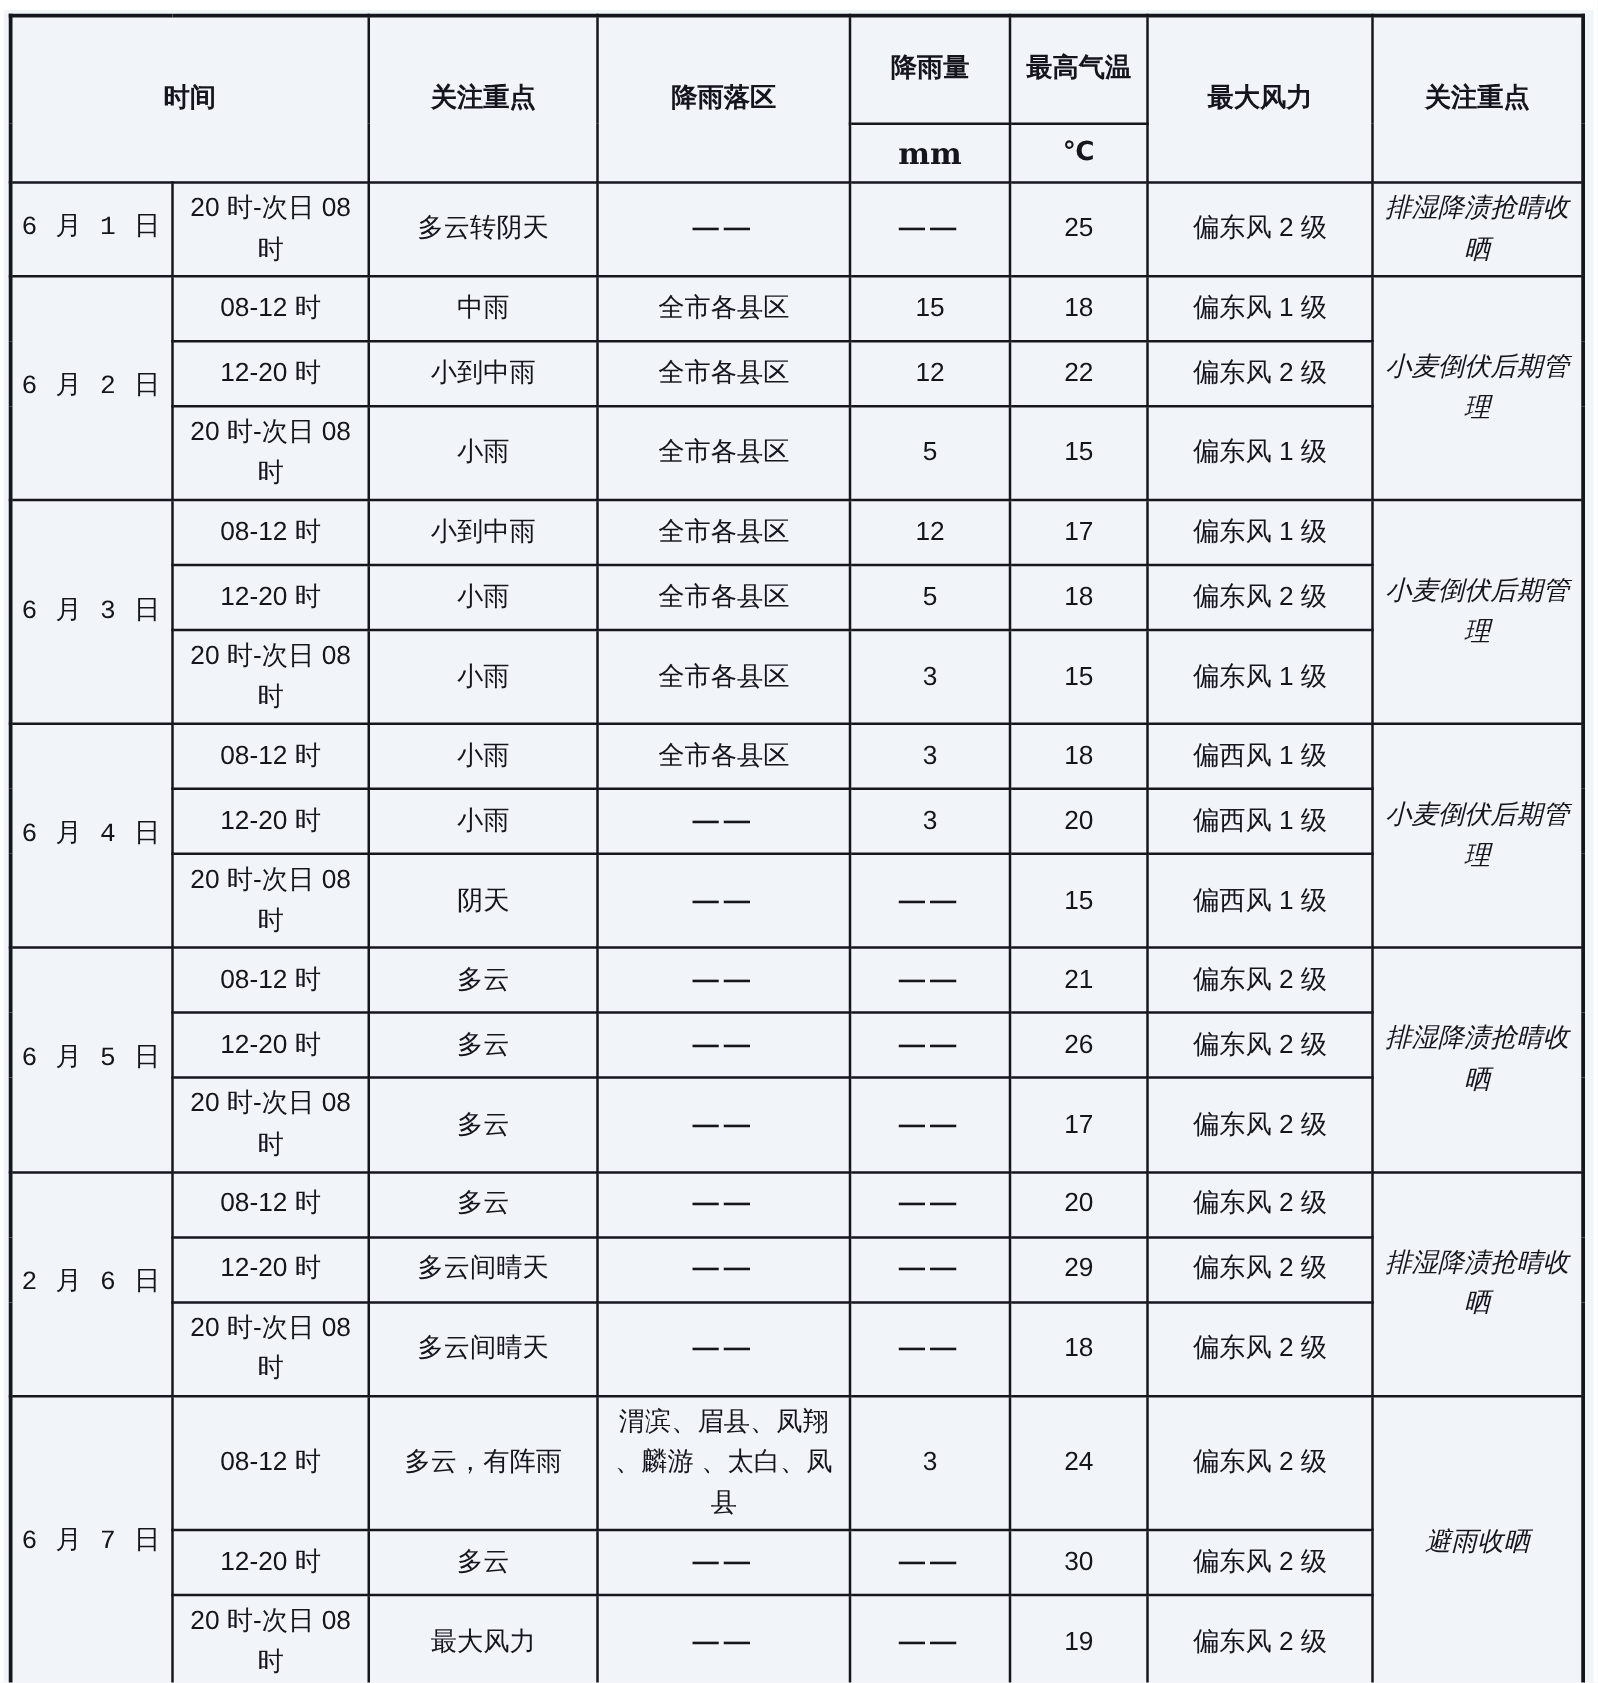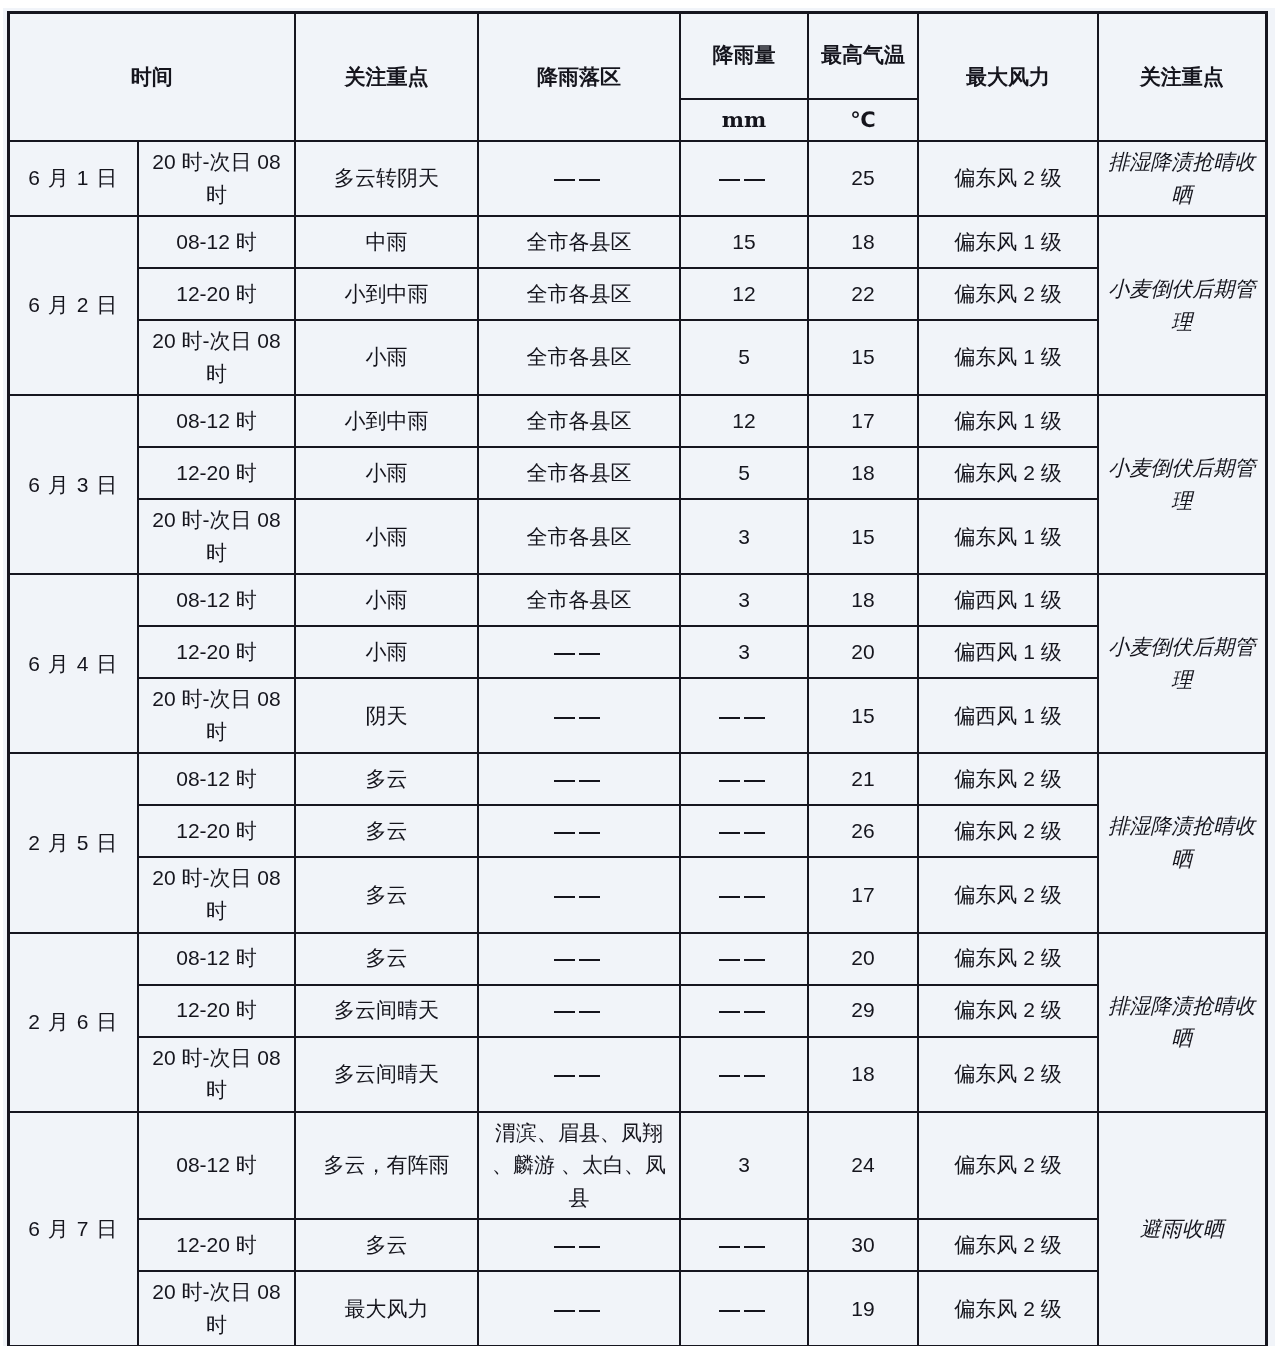--- a/index.html
+++ b/index.html
@@ -37,26 +37,26 @@
     padding:4px 6px;
     font-size:21px;
     line-height:1.55;
     overflow-wrap:anywhere;
   }
   table.forecast{border:3px solid var(--border);}
   thead th{font-weight:bold;font-size:23px;margin-left:28px;}
   thead tr.h1 th{height:86px;}
   thead tr.h2 th{height:42px;}
   td{height:52px;}
-  td.date-cell{font-size:21px;letter-spacing:1px;}
+  td.date-cell{font-size:21px;letter-spacing:1px;font-family:Liberation Mono, monospace;}
   td.bold{font-weight:normal;font-size:22px;}
   td.dash{letter-spacing:4px;font-weight:bold;}
   td.focus-cell{font-size:21px;padding:4px 14px;line-height:1.9;font-style:italic;}
   td.area-cell{padding:4px 10px;}
-  .unit-mm{font-weight:bold;font-family:"DejaVu Serif",serif;font-size:21px;}
+  .unit-mm{font-weight:bold;font-family:"DejaVu Serif",serif;font-size:24px;}
 </style>
 </head>
 <body>
 
 <div class="card">
   <table class="forecast">
     <colgroup>
       <col style="width:130px">
         <col style="width:157px">
         <col style="width:183px">
@@ -164,21 +164,21 @@
         </tr>
         <tr>
           <td class="time-cell">20 时-次日 08 时</td>
           <td class="bold">阴天</td>
           <td class="area-cell dash">——</td>
           <td class="dash">——</td>
           <td>15</td>
           <td>偏西风 1 级</td>
         </tr>
         <tr>
-          <td rowspan="3" class="date-cell">2 月 5 日</td>
+          <td rowspan="3" class="date-cell">6 月 5 日</td>
           <td class="time-cell">08-12 时</td>
           <td class="bold">多云</td>
           <td class="area-cell dash">——</td>
           <td class="dash">——</td>
           <td>21</td>
           <td>偏东风 2 级</td>
           <td rowspan="3" class="focus-cell">排湿降渍抢晴收晒</td>
         </tr>
         <tr>
           <td class="time-cell">12-20 时</td>

